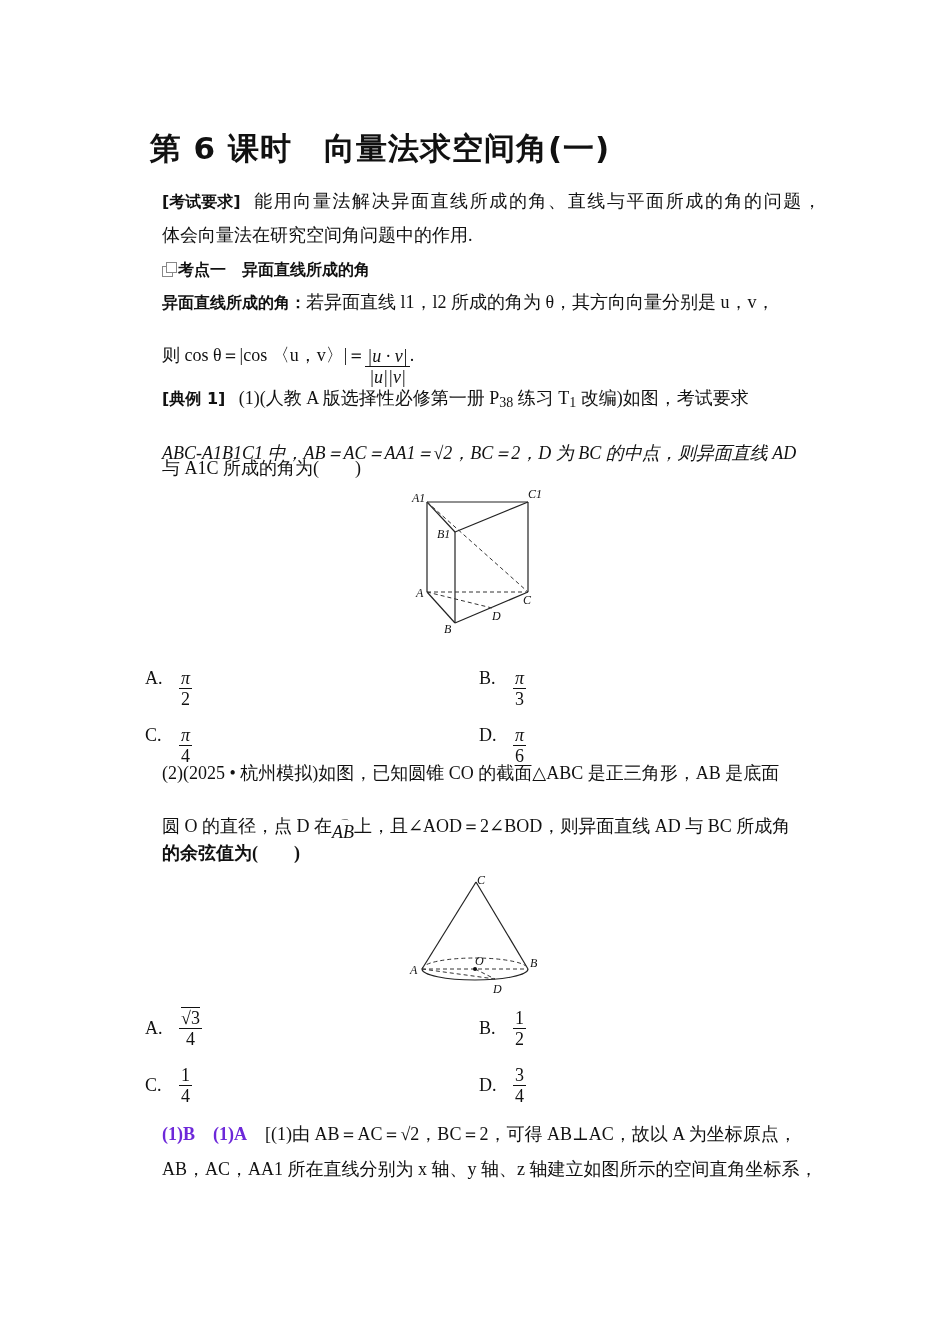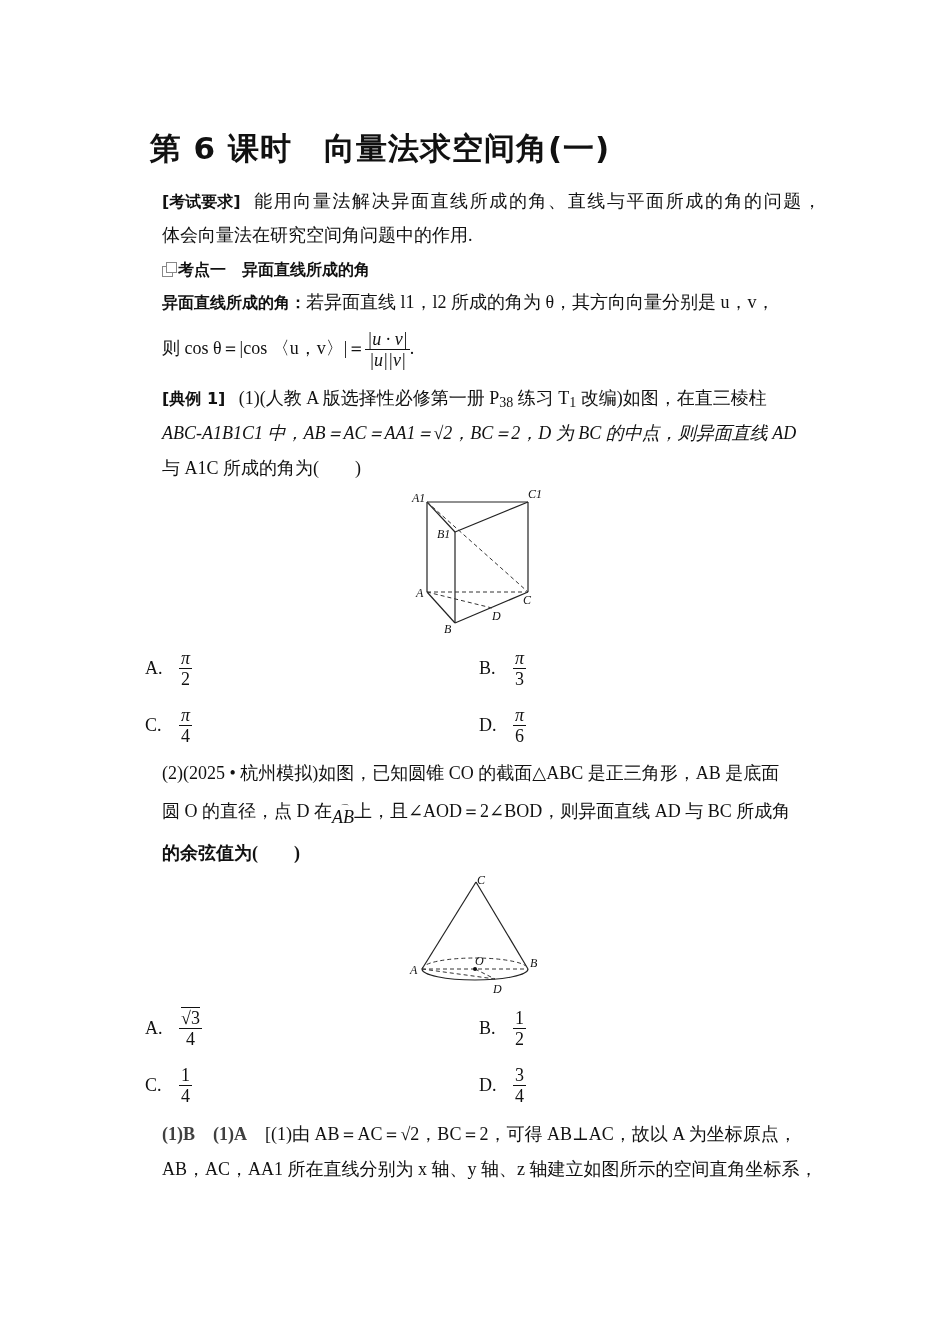--- a/index.html
+++ b/index.html
@@ -3,23 +3,23 @@
 <meta charset="utf-8">
 <style>
   html, body { margin:0; padding:0; background:#ffffff; }
   body { width:950px; height:1344px; position:relative; overflow:hidden;
          font-family:"Liberation Serif","DejaVu Serif",serif; color:#111; }
   .abs { position:absolute; }
   .title { left:0; width:760px; top:128px; text-align:center;
            font-family:"DejaVu Sans","Liberation Sans",sans-serif; font-weight:bold; font-size:31px; letter-spacing:1px; }
   .line { position:absolute; left:162px; width:670px; font-size:18px; line-height:26px; white-space:nowrap; }
   .b { font-weight:bold; font-family:"DejaVu Sans","Liberation Sans",sans-serif; font-size:16px; }
-  .i { font-style:italic; }
+  .i { font-style:italic;margin-top:20px; }
   sub { font-size:14px; vertical-align:-3px; }
-  .red { color:#404040; font-weight:bold;margin-top:16px; }
+  .red { color:#6d28d9; font-weight:bold;margin-top:16px; }
   .frac { display:inline-block; vertical-align:middle; text-align:center; font-size:18px; line-height:20px; }
   .frac .num { display:block; padding:0 2px; border-bottom:1px solid #111; }
   .frac .den { display:block; padding:0 2px; }
   .opt { position:absolute; font-size:18px; }
   .opt-label { display:inline-block; width:34px; vertical-align:middle; }
   .kaodian-icon { display:inline-block; width:14px; height:14px; position:relative; vertical-align:-1px; margin-right:2px; }
   .kaodian-icon:before, .kaodian-icon:after { content:""; position:absolute; width:9px; height:9px; border:1.5px solid #888; }
   .kaodian-icon:before { left:0; top:4px; }
   .kaodian-icon:after { left:4px; top:0; background:#fff; }
   .sqrt { border-top:1px solid #111; }
@@ -43,21 +43,21 @@
 
 <div class="line" style="top:289px;">
   <span class="b">异面直线所成的角：</span><span>若异面直线 l1，l2 所成的角为 θ，其方向向量分别是 u，v，</span>
 </div>
 <div class="line" style="top:326px; line-height:44px;">
   <span>则 cos θ＝|cos 〈u，v〉|＝</span><span class="frac i"><span class="num">|u · v|</span><span class="den">|u||v|</span></span><span>.</span>
 </div>
 
 <div class="line" style="top:385px;">
   <span class="b">[典例 1]</span>&nbsp;&nbsp;
-  <span>(1)(人教 A 版选择性必修第一册 P</span><sub>38</sub><span> 练习 T</span><sub>1</sub><span> 改编)如图，在直三棱柱</span>
+  <span>(1)(人教 A 版选择性必修第一册 P</span><sub>38</sub><span> 练习 T</span><sub>1</sub><span> 改编)如图，考试要求</span>
 </div>
 <div class="line i" style="top:420px;">ABC-A1B1C1 中，AB＝AC＝AA1＝√2，BC＝2，D 为 BC 的中点，则异面直线 AD</div>
 <div class="line" style="top:455px;">与 A1C 所成的角为(　　)</div>
 
 <svg class="abs" style="left:400px; top:480px;" width="170" height="160">
   <g stroke="#222" stroke-width="1.2" fill="none">
     <line x1="27" y1="22" x2="128" y2="22"></line>
     <line x1="27" y1="22" x2="55" y2="52"></line>
     <line x1="55" y1="52" x2="128" y2="22"></line>
     <line x1="27" y1="22" x2="27" y2="112"></line>

